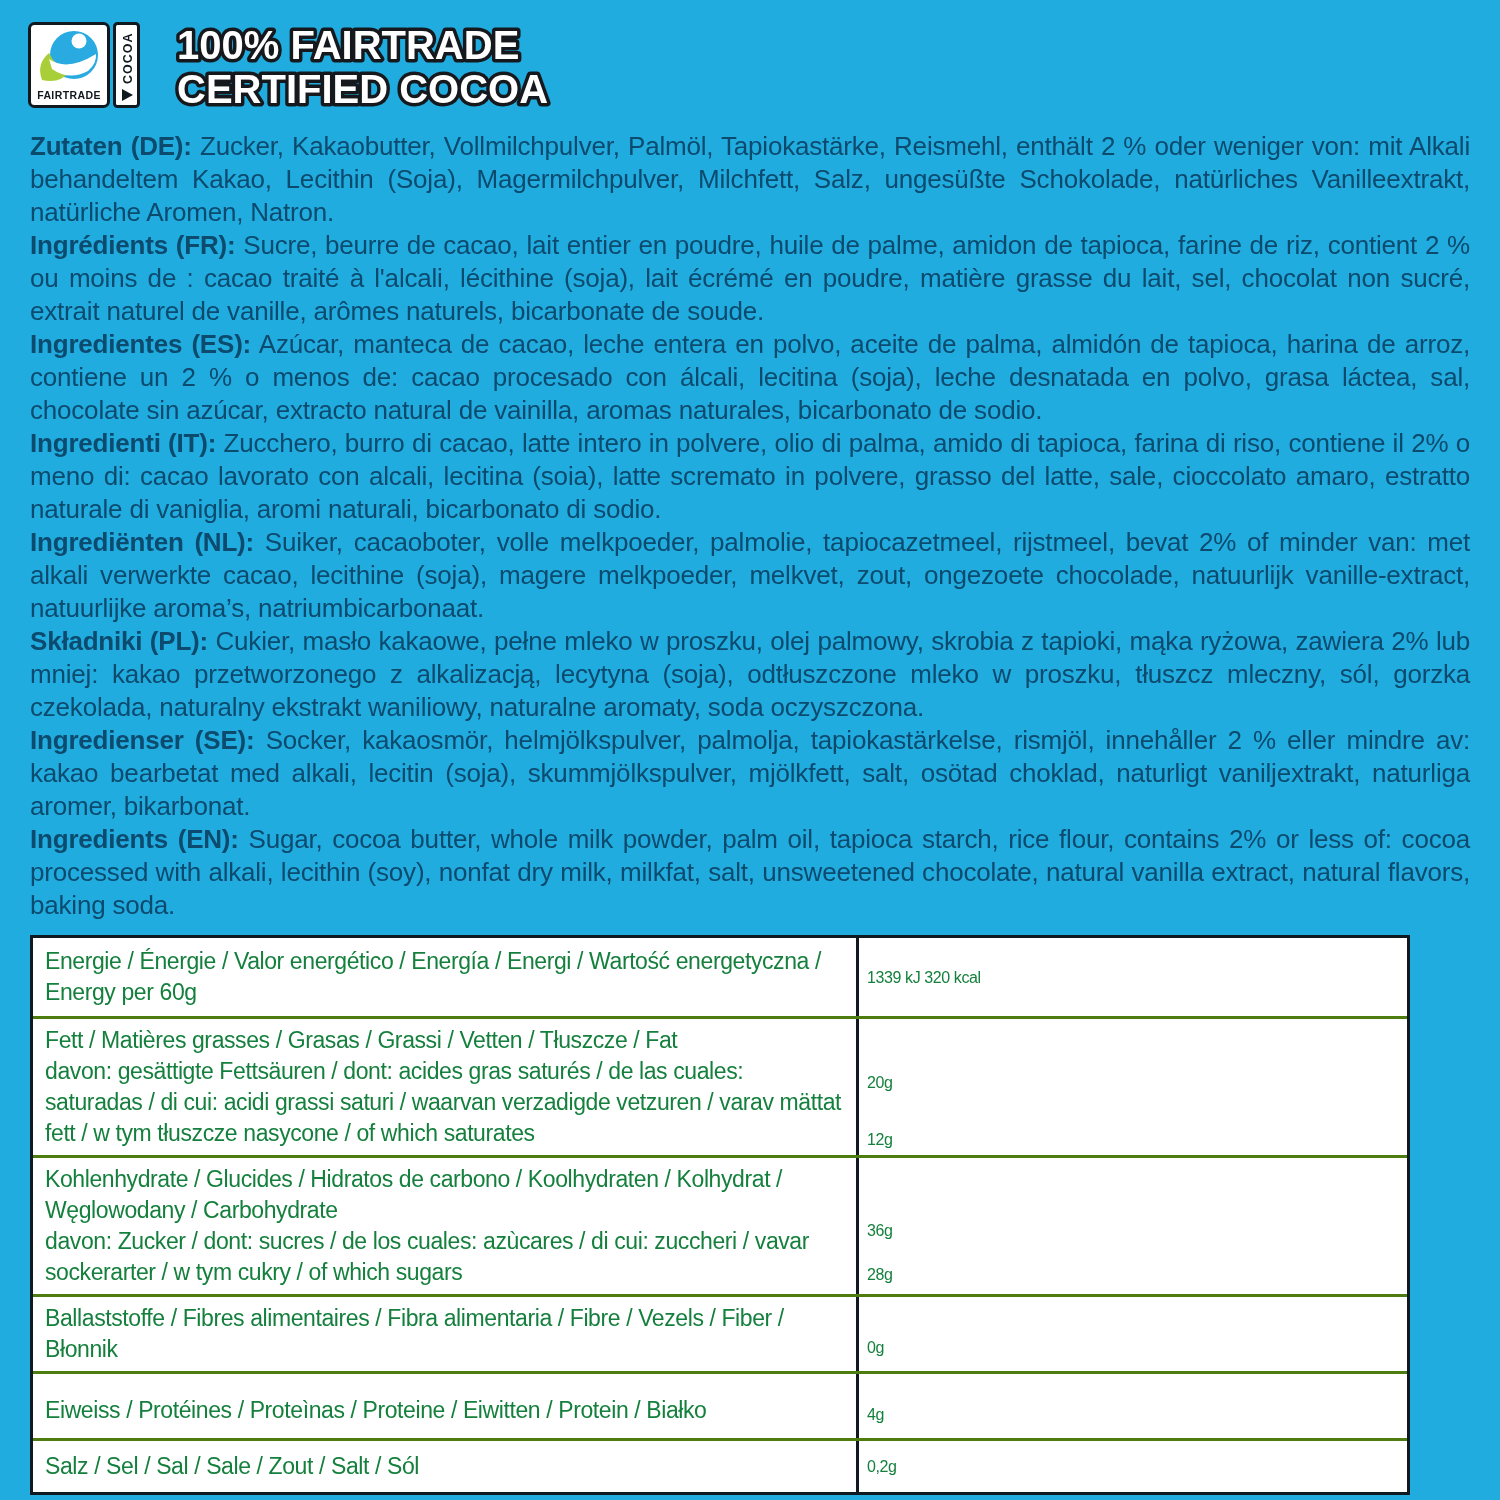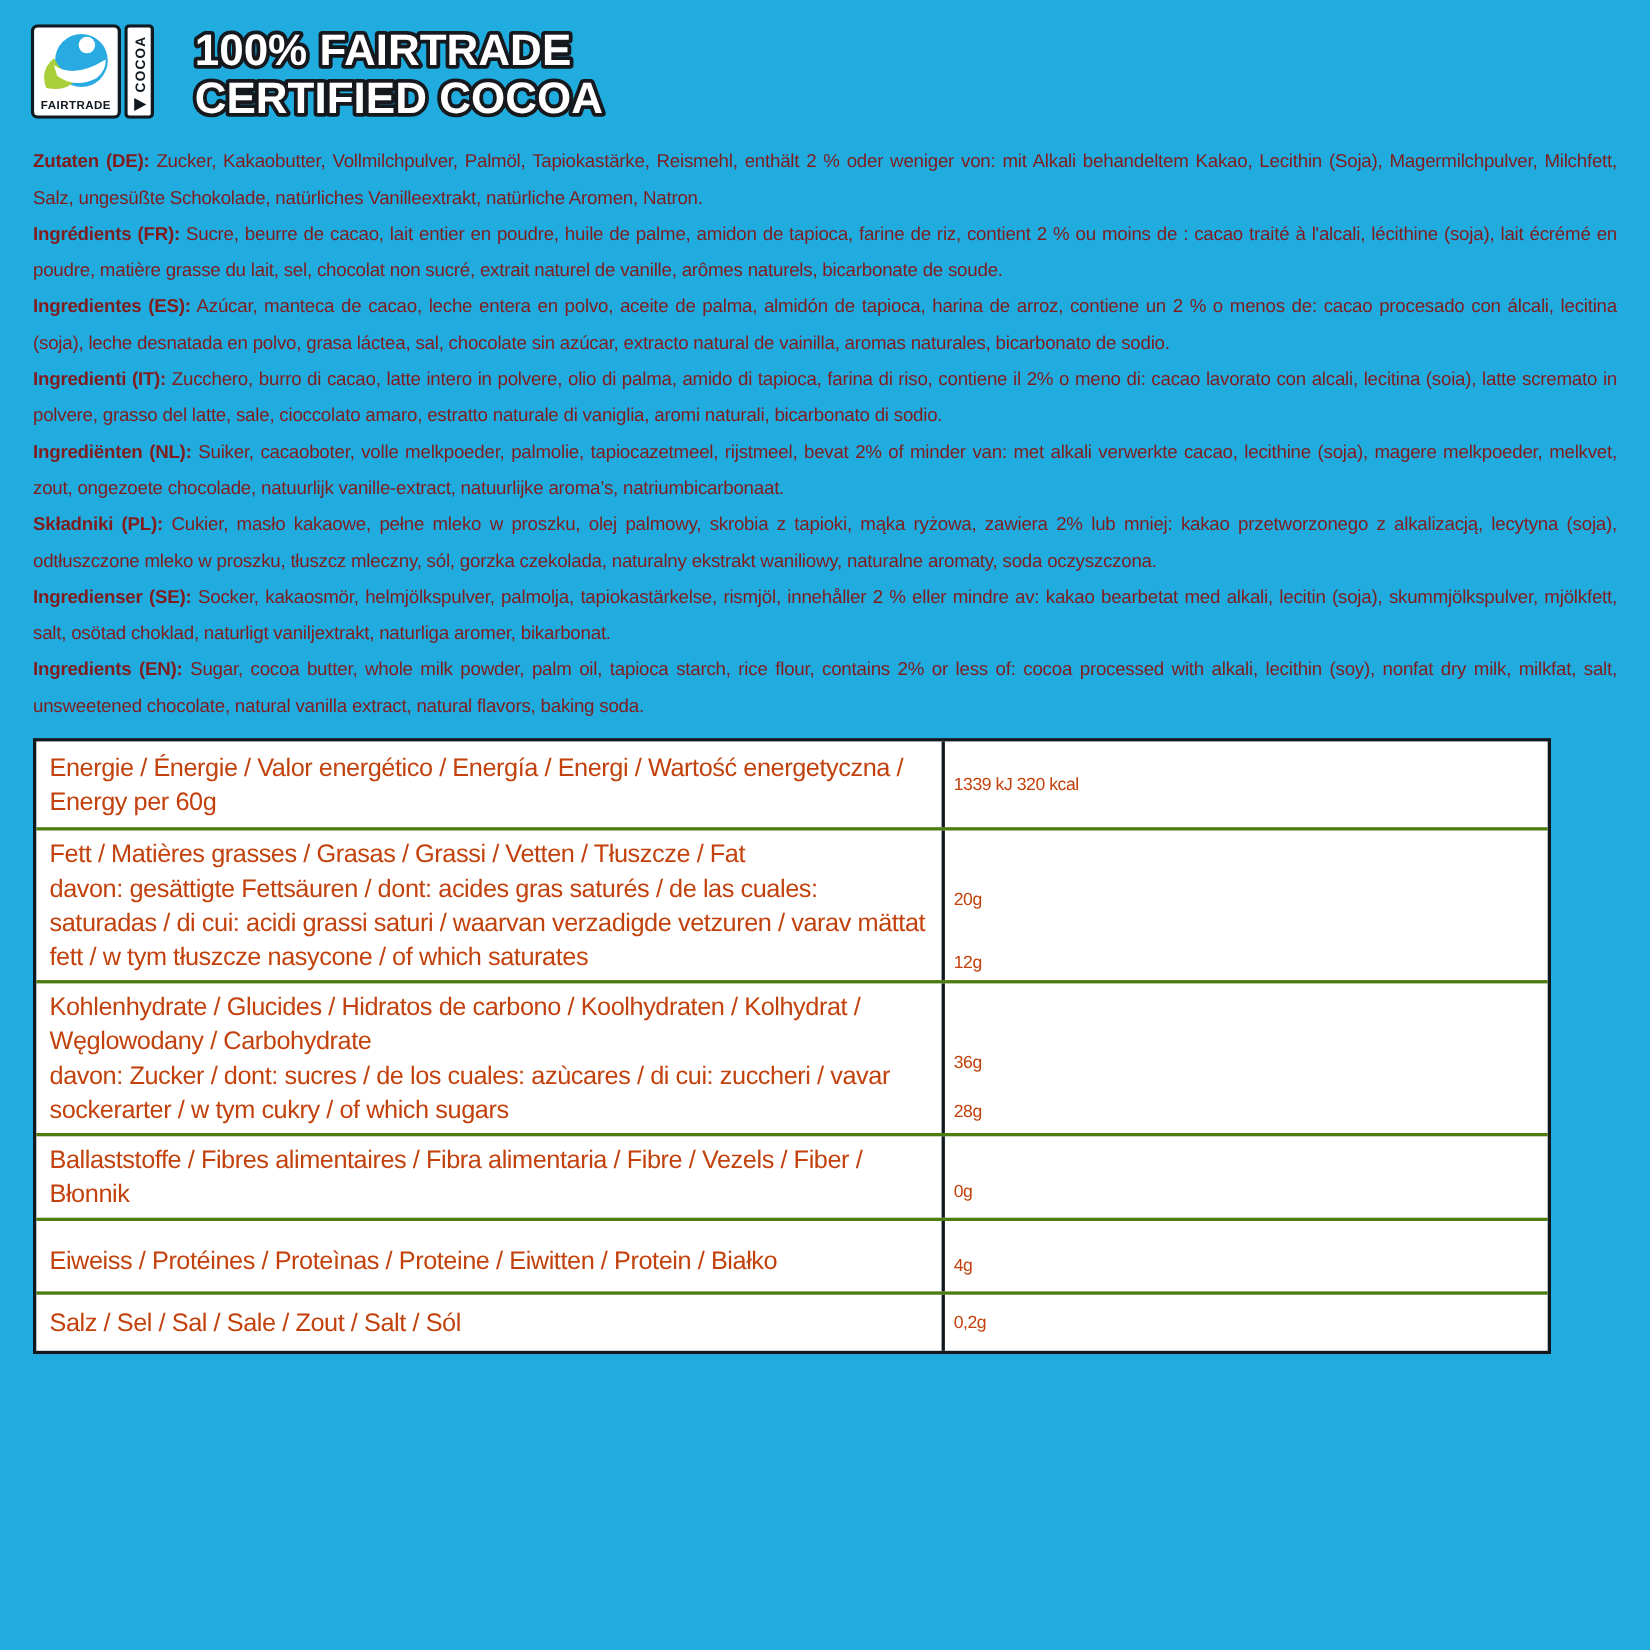--- a/index.html
+++ b/index.html
@@ -18,38 +18,38 @@
     display: flex;
     align-items: flex-start;
     margin: 22px 30px 0 28px;
     gap: 34px;
   }
   .badge { display: flex; gap: 3px; }
 
   
   .ingredients {
     margin: 12px 30px 0 30px;
-    color: #7f1d1d;
-    font-size: 17px;
+    color: #0c4a6e;
+    font-size: 26px;
     letter-spacing: -0.2px;
     line-height: 33px;
   }
   .ing {
     margin: 0;
     text-align: justify;
   }
   .ing b { font-weight: bold; }
 
   
   .table {
     margin: 13px 30px 0 30px;
     width: 1380px;
     background: #FFFFFF;
     border: 3px solid #101820;
-    color: #c2410c;
+    color: #15803d;
     font-size: 23px;
     letter-spacing: -0.4px;
     line-height: 31px;
   }
   .t-row { display: flex; }
   .t-row + .t-row { border-top: 3px solid #4d7c0f; }
   .t-left {
     width: 826px;
     border-right: 3px solid #101820;
     padding: 6px 14px 6px 12px;

